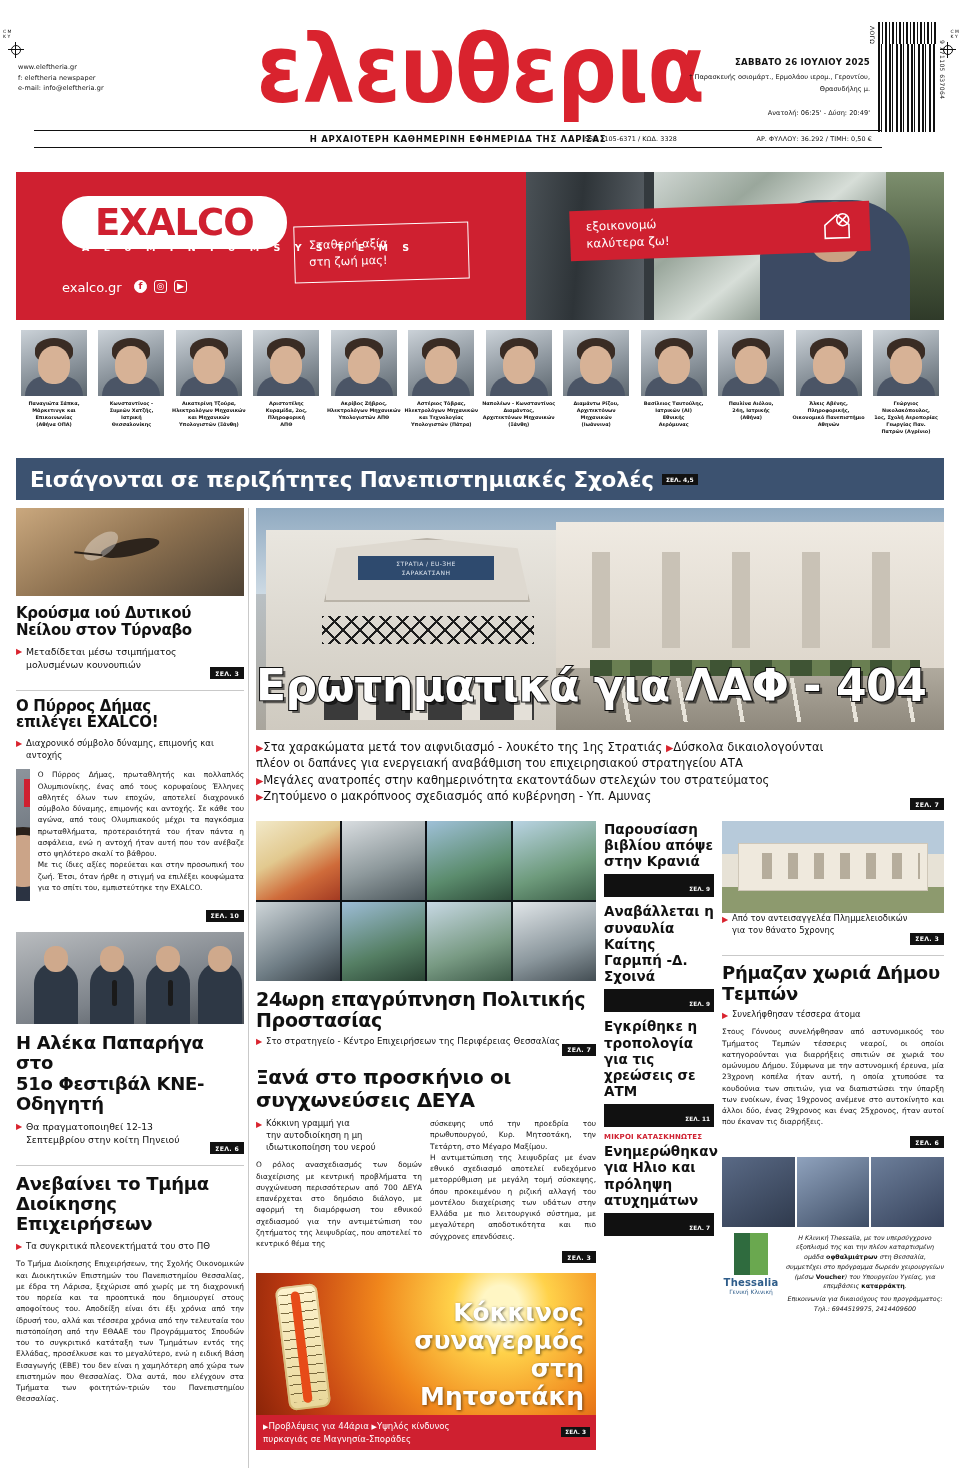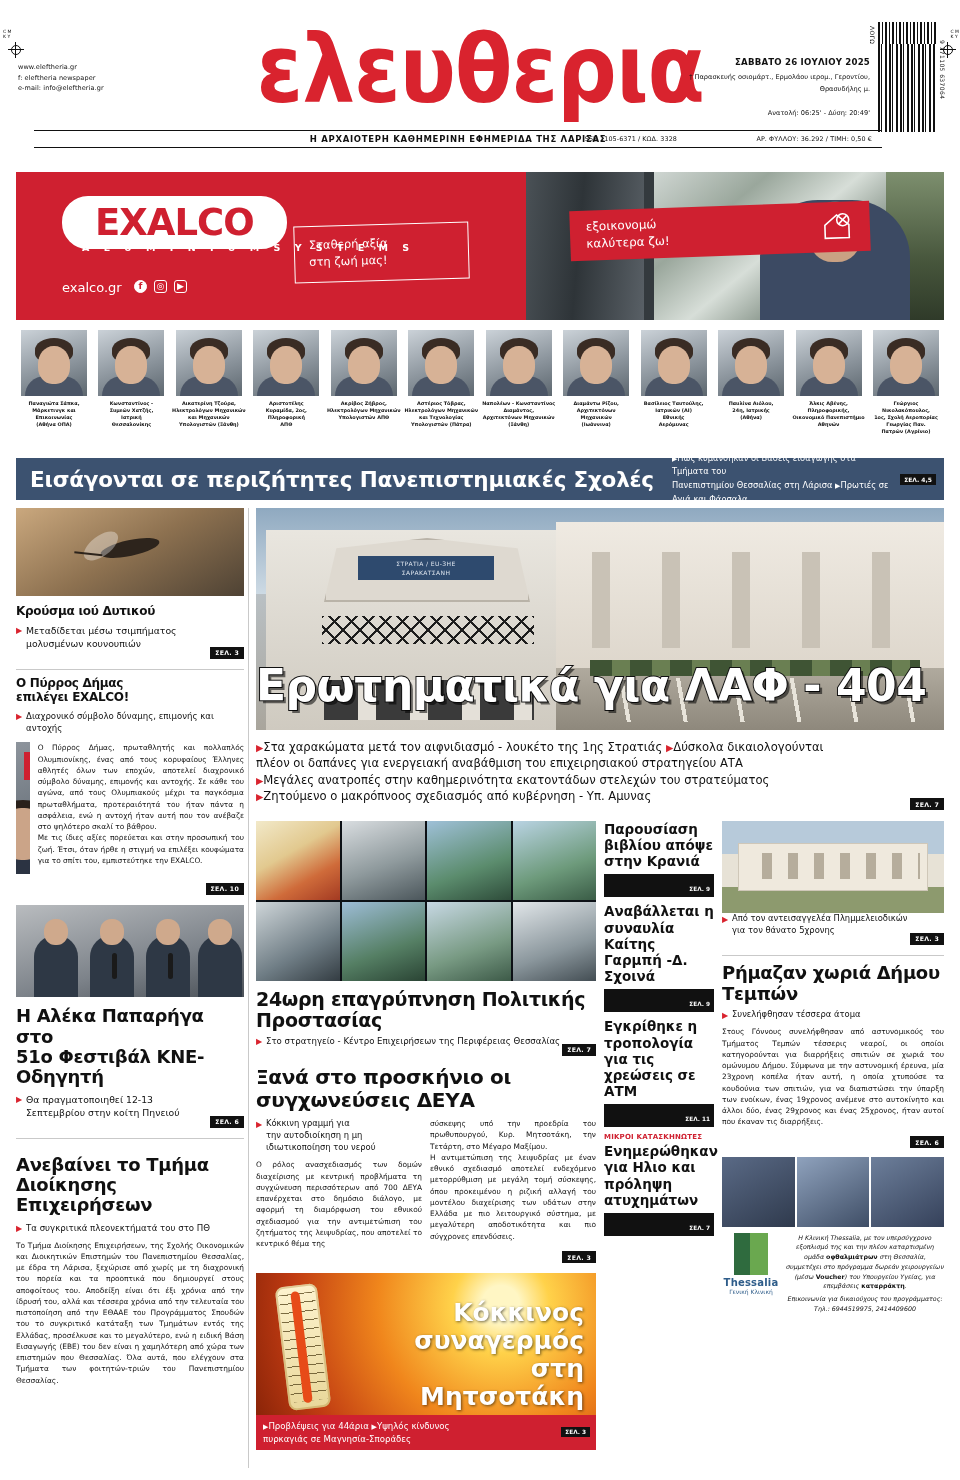--- a/index.html
+++ b/index.html
@@ -210,21 +210,21 @@
     width:100%; height:88px; position:relative; overflow:hidden;
     background:linear-gradient(150deg,#caa87e,#8d7150 50%,#4e4234);
   }
   .mosquito {
     position:absolute; left:50%; top:46%; transform:translate(-50%,-50%) rotate(-12deg);
     width:60px; height:16px; background:#2d241c; border-radius:50%;
   }
   .mosquito::before{content:""; position:absolute; left:-18px; top:-10px; width:40px; height:20px; background:rgba(255,255,255,.35); border-radius:50%; transform:rotate(-25deg);}
   .mosquito::after{content:""; position:absolute; left:-26px; top:4px; width:28px; height:2px; background:#2d241c; transform:rotate(18deg);}
 
-  h2.hl { font-size:12px; line-height:1.12; font-weight:bold; margin:9px 0 6px; letter-spacing:-.3px; }
+  h2.hl { font-size:15px; line-height:1.12; font-weight:bold; margin:9px 0 6px; letter-spacing:-.3px; }
   h2.hl.sm { font-size:18px; }
   .kicker { font-size:9.3px; line-height:1.4; color:#111; position:relative; padding-left:10px; }
   .kicker .tri { position:absolute; left:0; top:1px; color:#d9232e; font-size:8px; }
   .sel {
     display:inline-block; background:#111; color:#fff; font-size:6.2px;
     font-weight:bold; padding:2.5px 5px; letter-spacing:.3px;
   }
   .sel-right { text-align:right; margin-top:-10px; }
   .bodytext { font-size:7.4px; line-height:1.52; text-align:justify; color:#111; }
 
@@ -604,37 +604,33 @@
         </div>
       <div class="stu-name" style="white-space:pre-line">Γεώργιος Νικολακόπουλος,
 1ος, Σχολή Αεροπορίας
 Γεωργίας Παν.
 Πατρών (Αγρίνιο)</div>
     </div>
   </div>
 
   <div class="blue-banner">
     <div class="bb-title">Εισάγονται σε περιζήτητες Πανεπιστημιακές Σχολές</div>
-    <div class="bb-sub">
-      <span class="tri">▶</span><span>Πώς κυμάνθηκαν οι Βάσεις εισαγωγής στα Τμήματα του</span><br>
-      <span>Πανεπιστημίου Θεσσαλίας στη Λάρισα</span>
-      <span class="tri">▶</span><span>Πρωτιές σε Αγιά και Φάρσαλα</span>
-    </div>
     <span class="bb-sel">ΣΕΛ. 4,5</span>
   </div>
 
   <div class="vline1"></div>
 
   <div class="col-left">
 
     <div class="thumb">
         <span class="mosquito"></span>
       </div>
     <h2 class="hl">
       <span>Κρούσμα ιού Δυτικού</span><br>
+      <span>Νείλου στον Τύρναβο</span>
     </h2>
     <div class="kicker">
       <span class="tri">▶</span>
       <span>Μεταδίδεται μέσω τσιμπήματος</span><br>
       <span>μολυσμένων κουνουπιών</span>
     </div>
     <div class="sel-right">
       <span class="sel">ΣΕΛ. 3</span>
     </div>
 
@@ -687,21 +683,21 @@
       <span class="tri">▶</span>
       <span>Θα πραγματοποιηθεί 12-13</span><br>
       <span>Σεπτεμβρίου στην κοίτη Πηνειού</span>
     </div>
     <div class="sel-right">
       <span class="sel">ΣΕΛ. 6</span>
     </div>
 
     <div class="hr-thin"></div>
 
-    <h2 class="hl sm" style="margin-top:16px">
+    <h2 class="hl sm" style="margin-top:8px">
       <span>Ανεβαίνει το Τμήμα</span><br>
       <span>Διοίκησης Επιχειρήσεων</span>
     </h2>
     <div class="kicker" style="font-size:8.6px">
       <span class="tri">▶</span>
       <span>Τα συγκριτικά πλεονεκτήματά του στο ΠΘ</span>
     </div>
     <div class="bodytext" style="margin-top:6px">Το Τμήμα Διοίκησης Επιχειρήσεων, της Σχολής Οικονομικών και Διοικητικών Επιστημών του Πανεπιστημίου Θεσσαλίας, με έδρα τη Λάρισα, ξεχώρισε από χωρίς με τη διαχρονική του πορεία και τα προοπτικά που δημιουργεί στους αποφοίτους του. Αποδείξη είναι ότι έξι χρόνια από την ίδρυσή του, αλλά και τέσσερα χρόνια από την τελευταία του πιστοποίηση από την ΕΘΑΑΕ του Προγράμματος Σπουδών του το συγκριτικό κατάταξη των Τμημάτων εντός της Ελλάδας, προσέλκυσε και το μεγαλύτερο, ενώ η ειδική Βάση Εισαγωγής (ΕΒΕ) του δεν είναι η χαμηλότερη από χώρα των επιστημών που Θεσσαλίας. Όλα αυτά, που ελέγχουν στα Τμήματα των φοιτητών-τριών του Πανεπιστημίου Θεσσαλίας.</div>
     <div class="sel-right" style="margin-top:2px">
       

